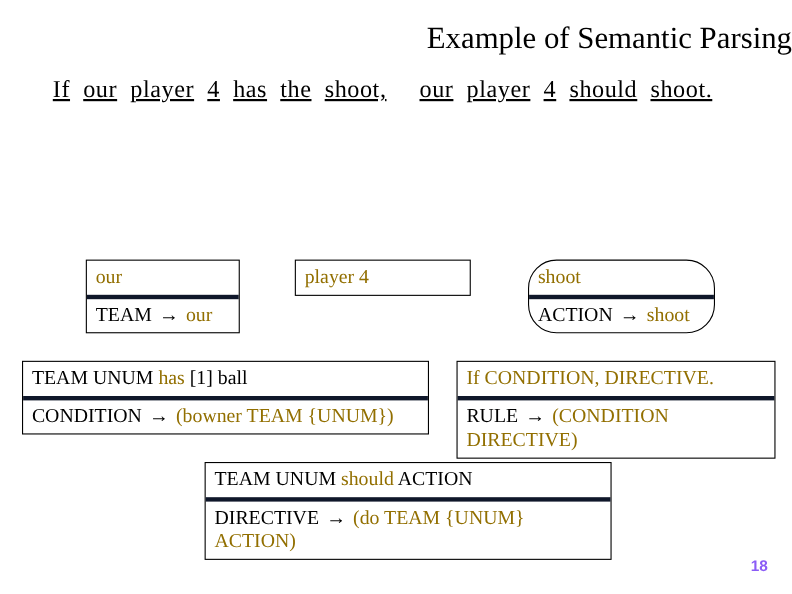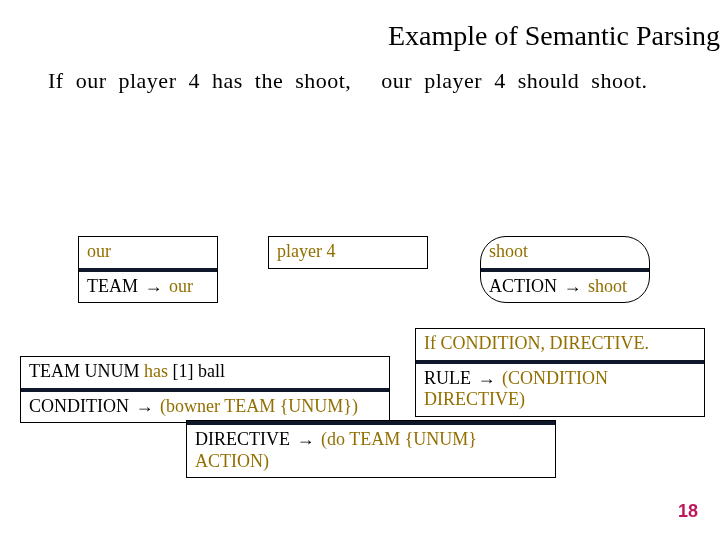--- a/index.html
+++ b/index.html
@@ -17,44 +17,44 @@
     font-size: 28px;
     padding-top: 20px;
     padding-bottom: 10px;
   }
   .sentence {
     font-size: 22px;
     padding-left: 48px;
     padding-top: 6px;
     letter-spacing: 0.5px;
   }
-  .sentence span { margin-right: 6px; }
+  .sentence span { margin-right: 6px; text-decoration: underline; }
   .box {
     position: absolute;
     border: 1px solid #000;
     background: #fff;
     font-size: 18px;
     line-height: 1.2;
   }
   .box .cell {
     padding: 4px 8px 5px 8px;
   }
   .box .sep {
     border-top: 4px solid #0f172a;
   }
   .arrow { display: inline-block; padding: 0 2px; }
   .gold { color: #926f00; }
   .pagenum {
     position: absolute;
     right: 22px;
     bottom: 18px;
     font-family: Arial, Helvetica, sans-serif;
-    font-size: 18px;
+    font-size: 14px;
     font-weight: bold;
-    color: #be185d;
+    color: #8b5cf6;
   }
 </style>
 </head>
 <body>
 
 <div class="title">Example of Semantic Parsing</div>
 
 <div class="sentence">
   <span>If</span>
   <span>our</span>
@@ -92,21 +92,21 @@
   <div class="cell">
     <span class="gold">shoot</span>
   </div>
   <div class="cell sep">
     <span>ACTION</span>
     <span class="arrow">→</span>
     <span class="gold">shoot</span>
   </div>
 </div>
 
-<div class="box" style="left:20px; top:328px; width:370px;margin-top:28px;">
+<div class="box" style="left:20px; top:328px; width:370px;">
   <div class="cell">
     <span>TEAM UNUM</span>
     <span class="gold">has</span>
     <span>[1] ball</span>
   </div>
   <div class="cell sep">
     <span>CONDITION</span>
     <span class="arrow">→</span>
     <span class="gold">(bowner TEAM {UNUM})</span>
   </div>
@@ -117,20 +117,25 @@
     <span class="gold">If CONDITION, DIRECTIVE.</span>
   </div>
   <div class="cell sep">
     <span>RULE</span>
     <span class="arrow">→</span>
     <span class="gold">(CONDITION DIRECTIVE)</span>
   </div>
 </div>
 
 <div class="box" style="left:186px; top:420px; width:370px;">
+  <div class="cell">
+    <span>TEAM UNUM</span>
+    <span class="gold">should</span>
+    <span>ACTION</span>
+  </div>
   <div class="cell sep">
     <span>DIRECTIVE</span>
     <span class="arrow">→</span>
     <span class="gold">(do TEAM {UNUM} ACTION)</span>
   </div>
 </div>
 
 <div class="pagenum">18</div>
 
 </body></html>

